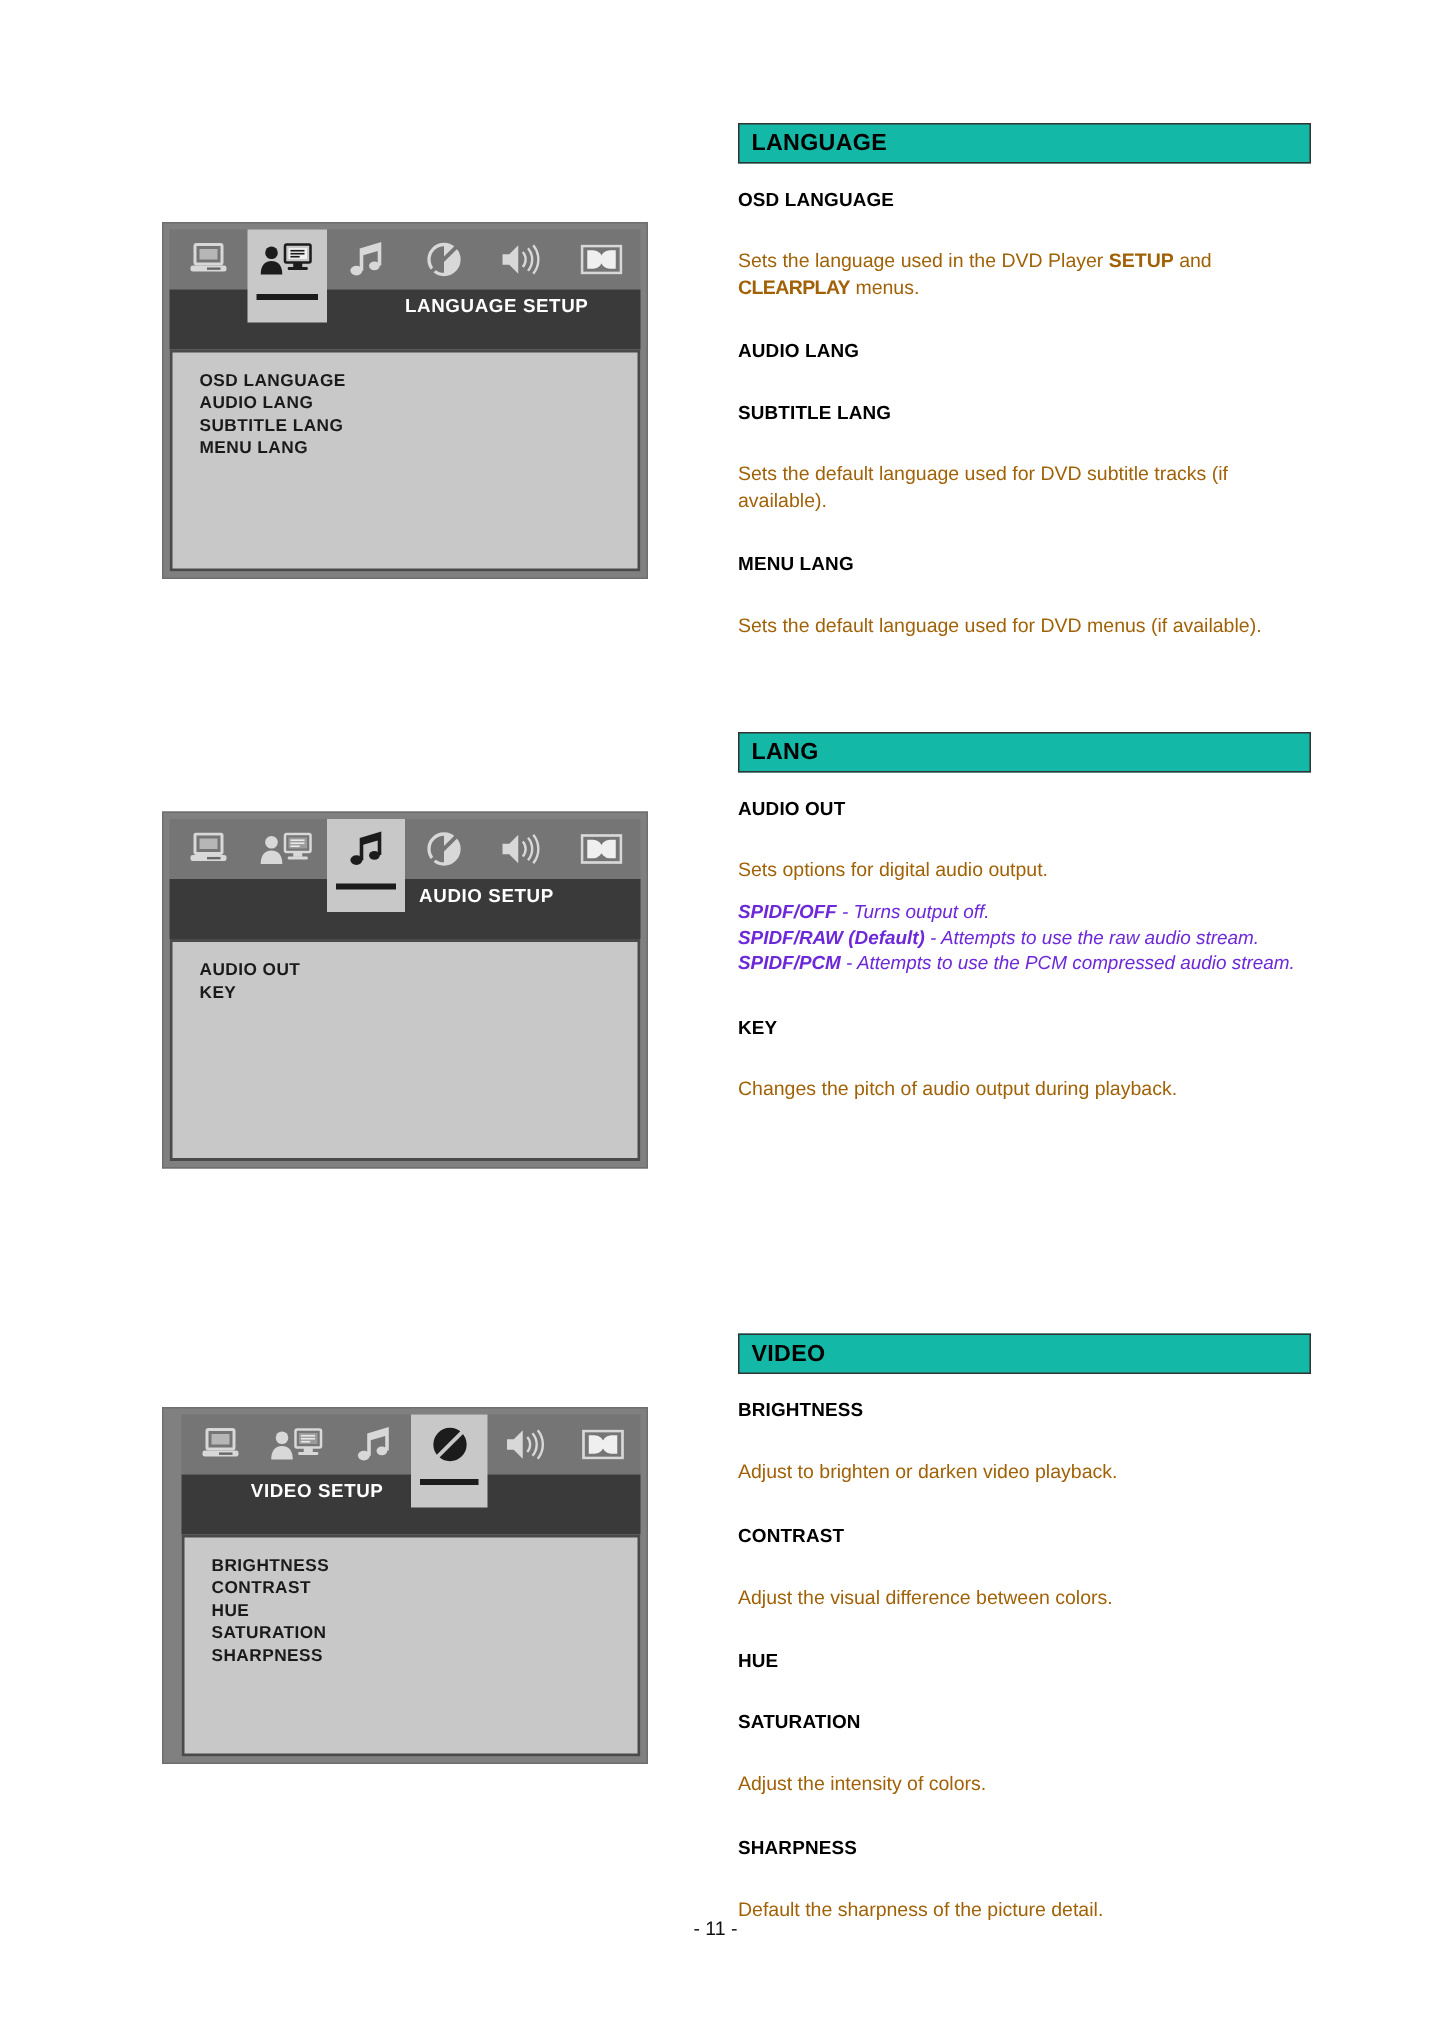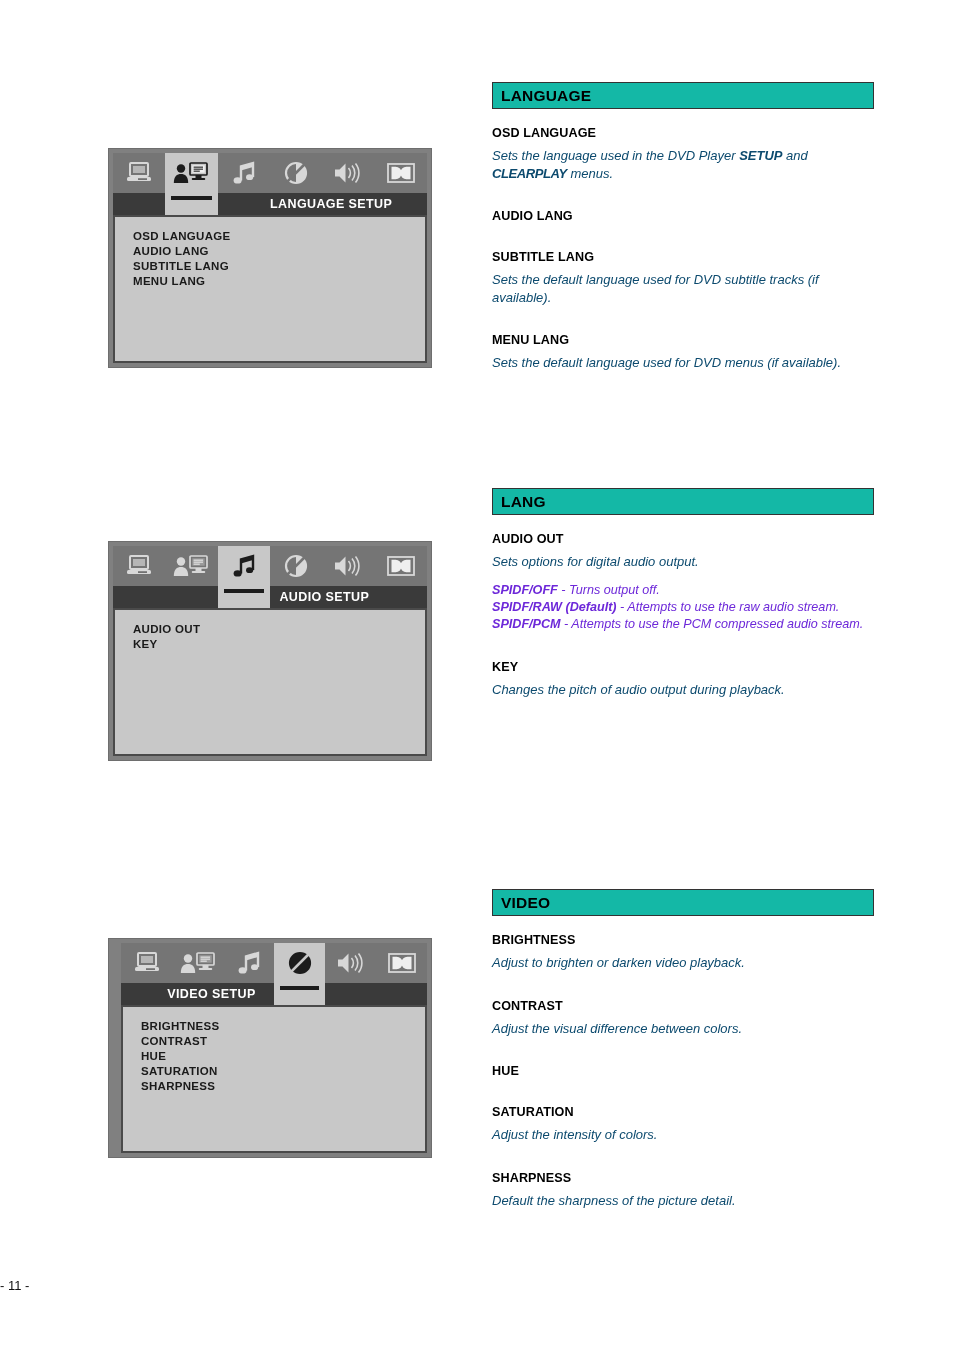--- a/index.html
+++ b/index.html
@@ -70,21 +70,21 @@
     left: 6px;
     right: 6px;
     top: 43px;
     height: 4px;
     background: #1c1c1c;
   }
 
   
   .osd-labelrow {
     position: relative;
-    height: 22px;
+    height: 40px;
     background: #3a3a3a;
     z-index: 1;
   }
   .osd-label {
     position: absolute;
     top: 0;
     height: 22px;
     line-height: 22px;
     color: #ffffff;
     font-size: 12.5px;
@@ -139,23 +139,22 @@
   .sub-head {
     font-size: 12.6px;
     font-weight: bold;
     margin-top: 17px;
     margin-bottom: 0;
     letter-spacing: 0.1px;
   }
   .para {
     font-size: 13px;
     line-height: 17.5px;
-    margin-top: 7px;
-    color: #0c4a6e;
-    font-style: italic;
+    margin-top: 25px;
+    color: #a16207;
   }
   .opt {
     font-size: 12.6px;
     line-height: 17px;
     font-style: italic;
     margin-top: 9px;
     color: #6d28d9;
   }
   .opt b { font-style: italic; font-weight: bold; }
   .bold-inline { font-weight: bold; }
@@ -163,21 +162,21 @@
     font-weight: bold;
     font-stretch: condensed;
     letter-spacing: -0.4px;
   }
 
   .page-num {
     position: absolute;
     left: 0;
     right: 0;
     top: 1278px;
-    text-align: left;
+    text-align: center;
     font-size: 13px;
     color: #111;
   }
 </style>
 </head>
 <body>
 
 <div class="osd" id="osd0" style="left:108px; top:148px;">
   <div class="osd-inner">
     <div class="osd-bar"></div>

